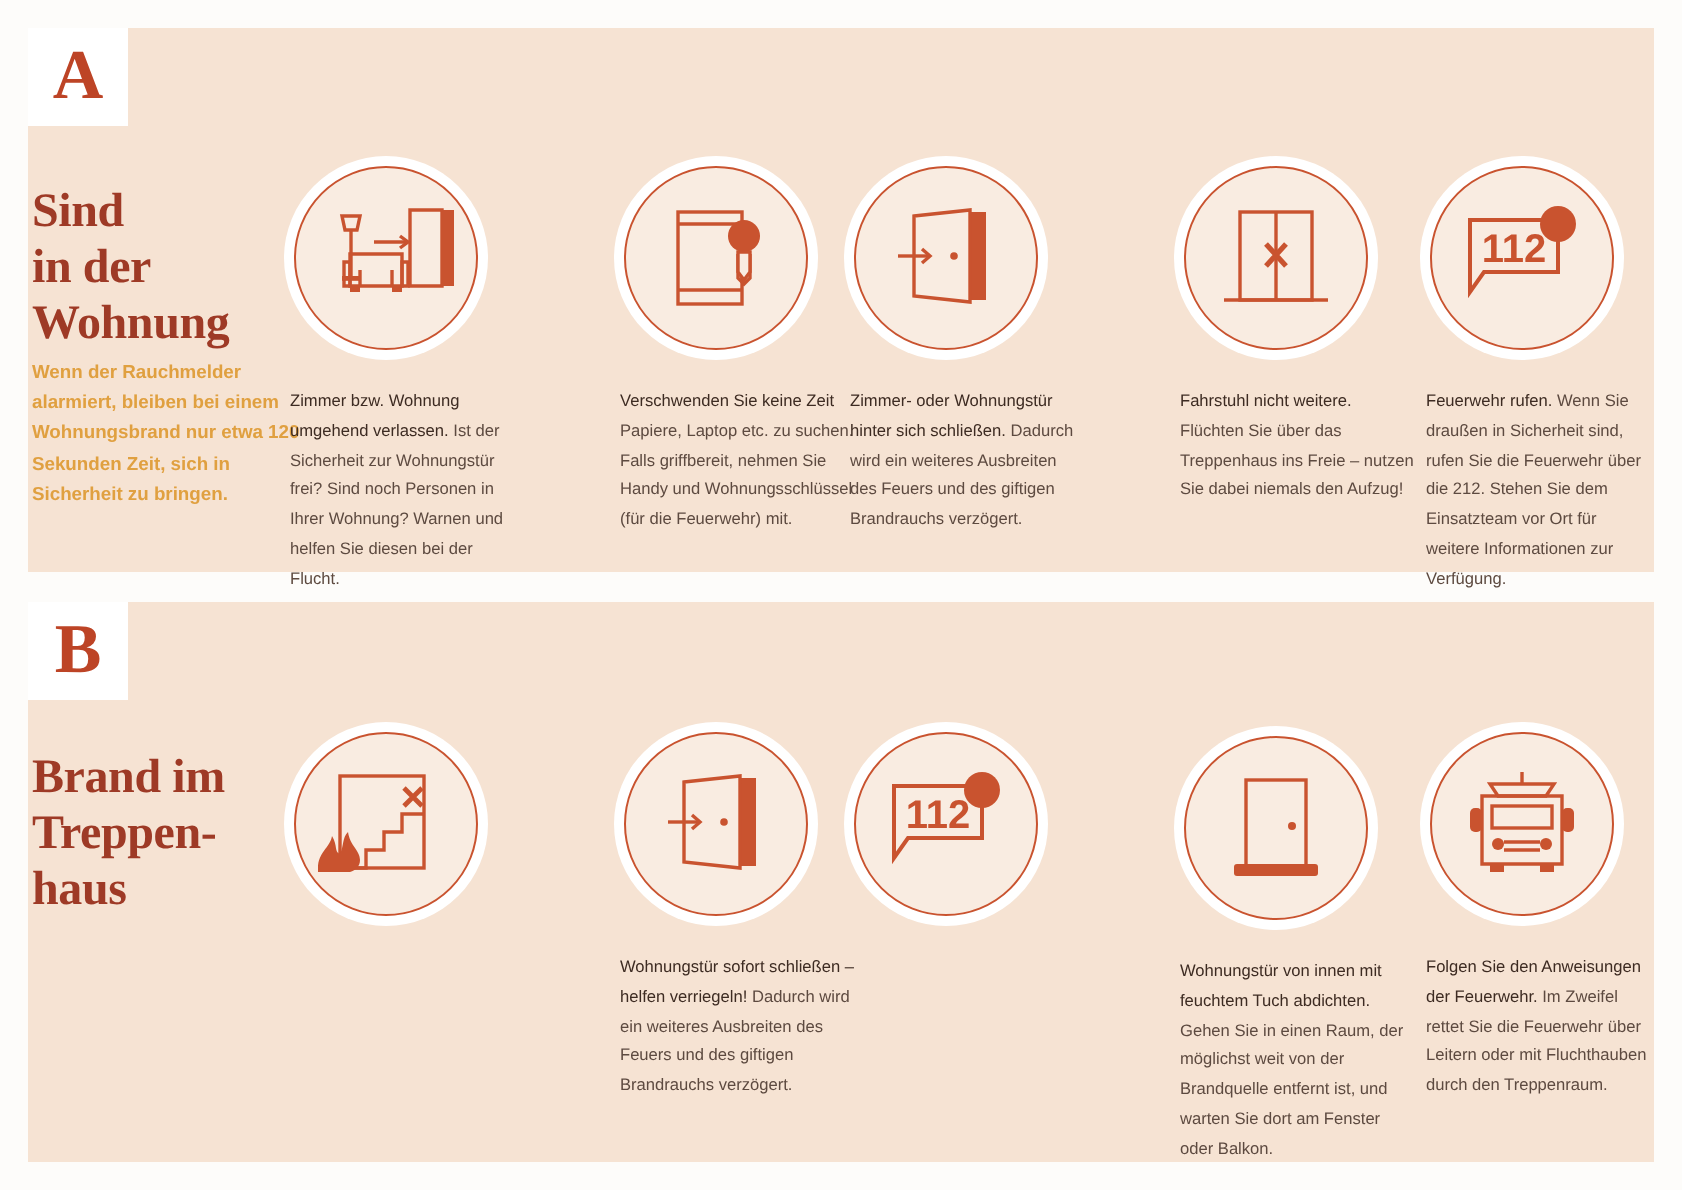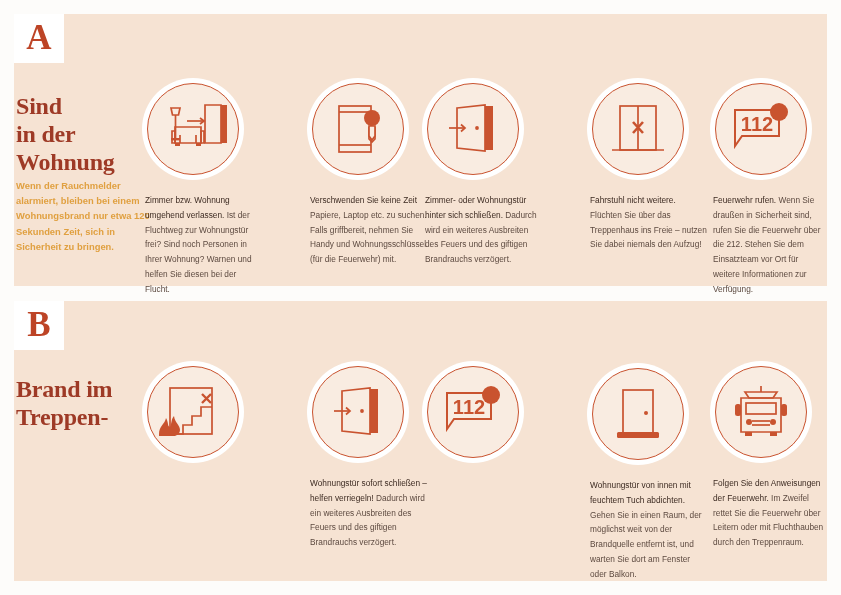--- a/index.html
+++ b/index.html
@@ -142,21 +142,21 @@
           <line x1="40" y1="38" x2="57" y2="38"></line>
           <path d="M53 35l4 3-4 3" fill="none"></path>
         </g>
         <rect x="74" y="22" width="6" height="38" fill="#c9532f"></rect>
         <rect x="28" y="60" width="5" height="3" fill="#c9532f"></rect>
         <rect x="49" y="60" width="5" height="3" fill="#c9532f"></rect>
         <rect x="24" y="55" width="9" height="2.4" fill="#c9532f"></rect>
       </svg>
     </div>
     <div class="caption">
-      <b>Zimmer bzw. Wohnung umgehend verlassen.</b><span> Ist der Fluchtweg zur Wohnungstür frei? Sind noch Personen in Ihrer Wohnung? Warnen und helfen Sie diesen bei der Flucht.</span>
+      <b>Zimmer bzw. Wohnung umgehend verlassen.</b><span> Ist der Sicherheit zur Wohnungstür frei? Sind noch Personen in Ihrer Wohnung? Warnen und helfen Sie diesen bei der Flucht.</span>
     </div>
   </div>
 
   <div class="col" id="a-c2">
     <div class="icon-wrap">
       <div class="icon-ring"></div>
       <svg class="icon-svg" viewBox="0 0 92 92">
         <g fill="none" stroke="#c9532f" stroke-width="1.7">
           <rect x="27" y="23" width="32" height="46"></rect>
           <line x1="27" y1="29" x2="59" y2="29"></line>
@@ -221,20 +221,21 @@
     </div>
   </div>
 
   <div class="panel" id="panel-b">
     <div class="letter-badge">B</div>
   </div>
 
   <div class="title" id="title-b">
     <div>Brand im</div>
     <div>Treppen-</div>
+    <div>haus</div>
   </div>
 
   <div class="col" id="b-c1">
     <div class="icon-wrap">
       <div class="icon-ring"></div>
       <svg class="icon-svg" viewBox="0 0 92 92">
         <g fill="none" stroke="#c9532f" stroke-width="1.7">
           <rect x="23" y="22" width="42" height="46"></rect>
           <path d="M28 68h8v-9h9v-9h9v-9h11"></path>
           <path d="M55 28l9 9M64 28l-9 9" stroke-width="2.4"></path>

